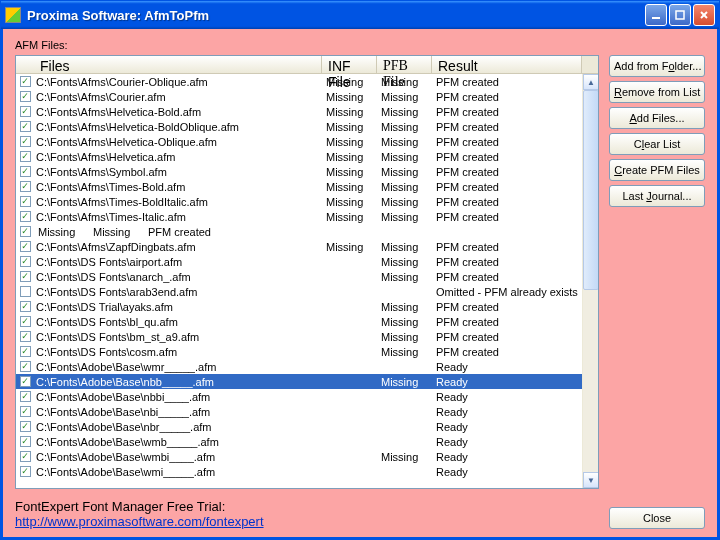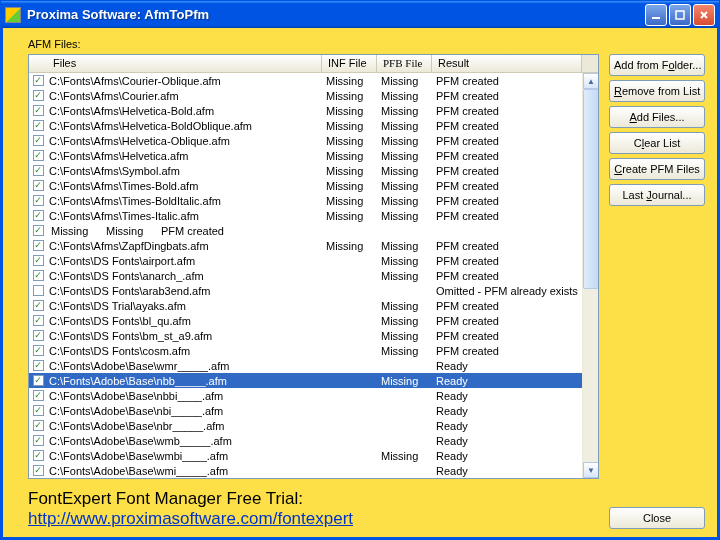--- a/index.html
+++ b/index.html
@@ -9,21 +9,21 @@
     font-size: 11px;
     background: #ece9d8;
     width: 720px;
     height: 540px;
     overflow: hidden;
   }
   .window {
     width: 720px;
     height: 540px;
     border: 1px solid #0054e3;
-    background: #fde047;
+    background: #fca5a5;
     display: flex;
     flex-direction: column;
   }
   .titlebar {
     height: 28px;
     background: linear-gradient(to bottom, #3a95ff 0%, #0054e3 10%, #0054e3 90%, #0040b0 100%);
     display: flex;
     align-items: center;
     padding: 0 4px;
     color: white;
@@ -47,21 +47,21 @@
     font-size: 10px;
     font-weight: bold;
     display: flex;
     align-items: center;
     justify-content: center;
     cursor: pointer;
   }
   .win-btn.close { background: linear-gradient(to bottom, #f5876e, #d64d30); }
   .client {
     flex: 1;
-    padding: 10px 12px 8px 25px;
+    padding: 10px 12px 8px 12px;
     display: flex;
     flex-direction: column;
     border: 2px solid #0054e3;
     border-top: none;
   }
   .section-label { margin-bottom: 4px; }
   .main-row {
     flex: 1;
     display: flex;
     gap: 10px;
@@ -73,21 +73,21 @@
     border: 1px solid #7f9db9;
     display: flex;
     flex-direction: column;
     min-height: 0;
   }
   .col-headers {
     display: flex;
     background: #ece9d8;
     border-bottom: 1px solid #cfcab5;
     height: 18px;
-    font-size: 11px;
+    font-size: 14px;
   }
   .col-headers div {
     border-right: 1px solid #cfcab5;
     padding: 2px 6px;
     background: linear-gradient(to bottom,#fff,#ece9d8);
   }
   .c-chk { width: 18px; padding:0!important; border-right:none!important;}
   .c-files { flex: 1; }
   .c-inf { width: 55px; }
   .c-pfb { width: 55px; font-family: Liberation Serif, serif; }
@@ -168,21 +168,21 @@
     cursor: pointer;
     padding: 0 4px;
     white-space: nowrap;
   }
   .footer-area {
     margin-top: 10px;
     display: flex;
     align-items: flex-end;
     justify-content: space-between;
   }
-  .trial-text { font-size: 17px; }
+  .trial-text { font-size: 13px; }
   .trial-text a { color: #0033cc; text-decoration: underline; }
   .bottom-buttons button { width: 96px; }
   .u { text-decoration: underline; }
 </style>
 </head>
 <body>
 
 <div class="window">
   <div class="titlebar">
     <div class="app-icon"></div>

